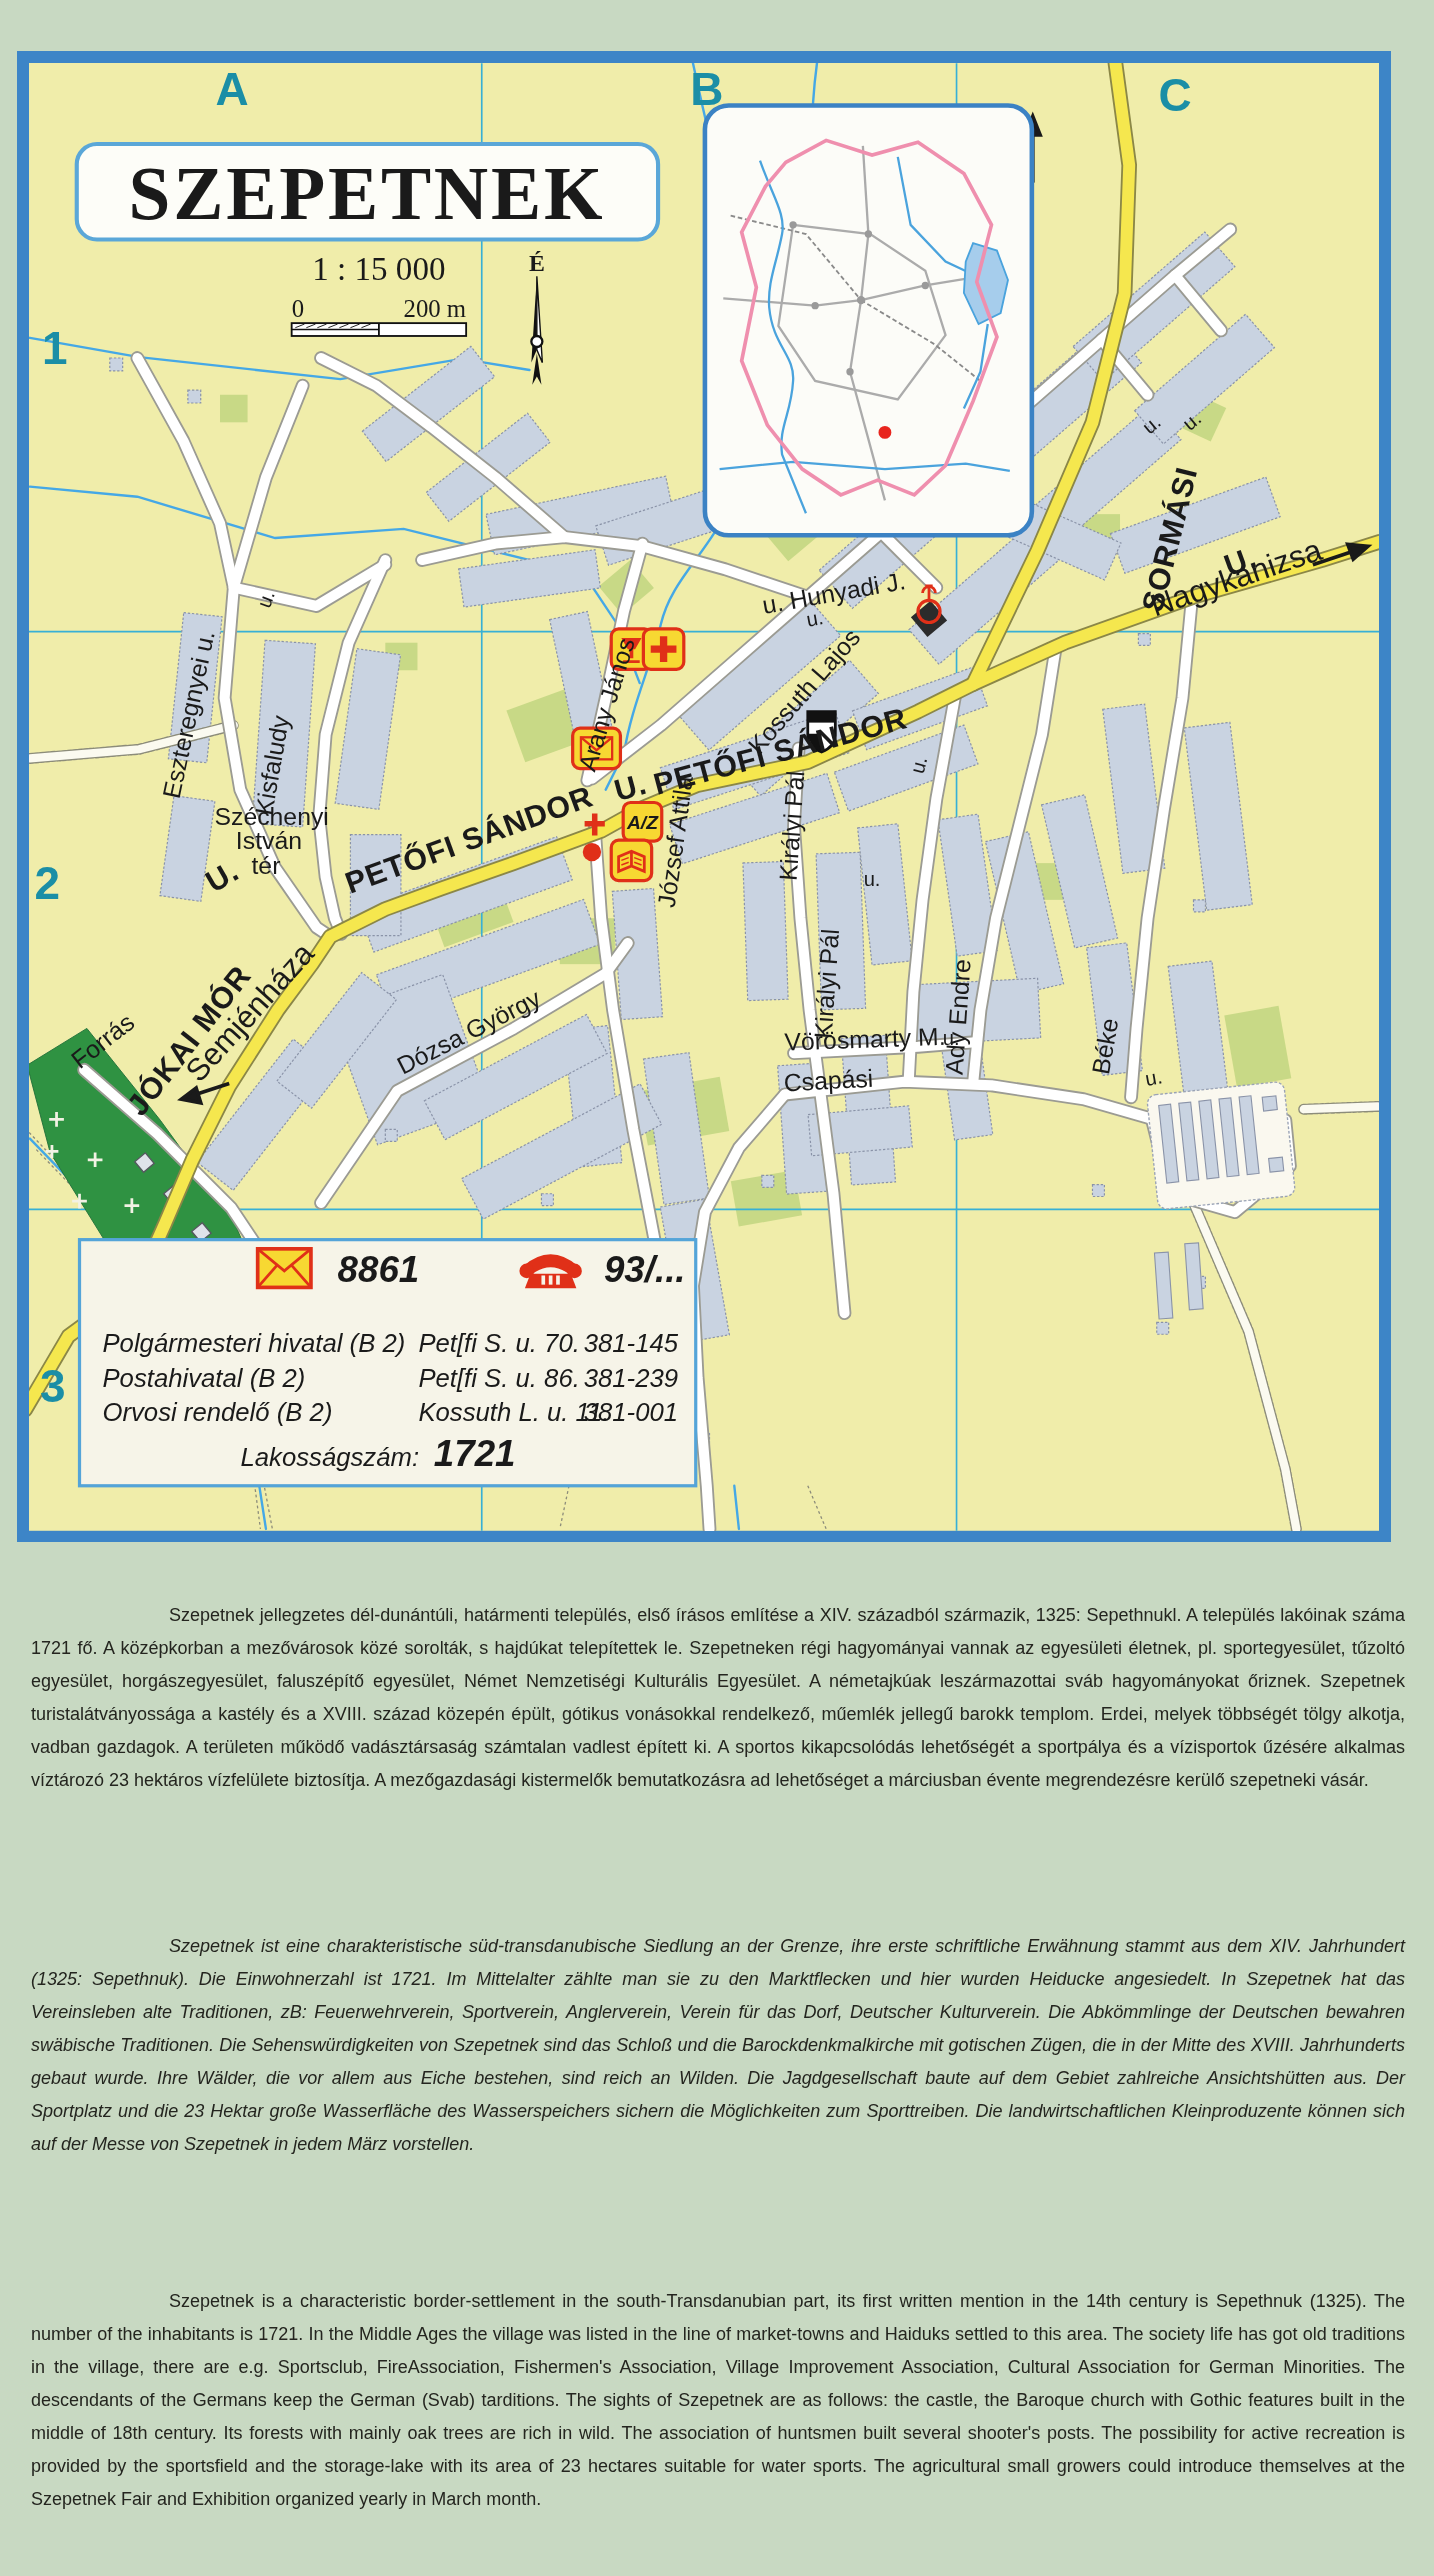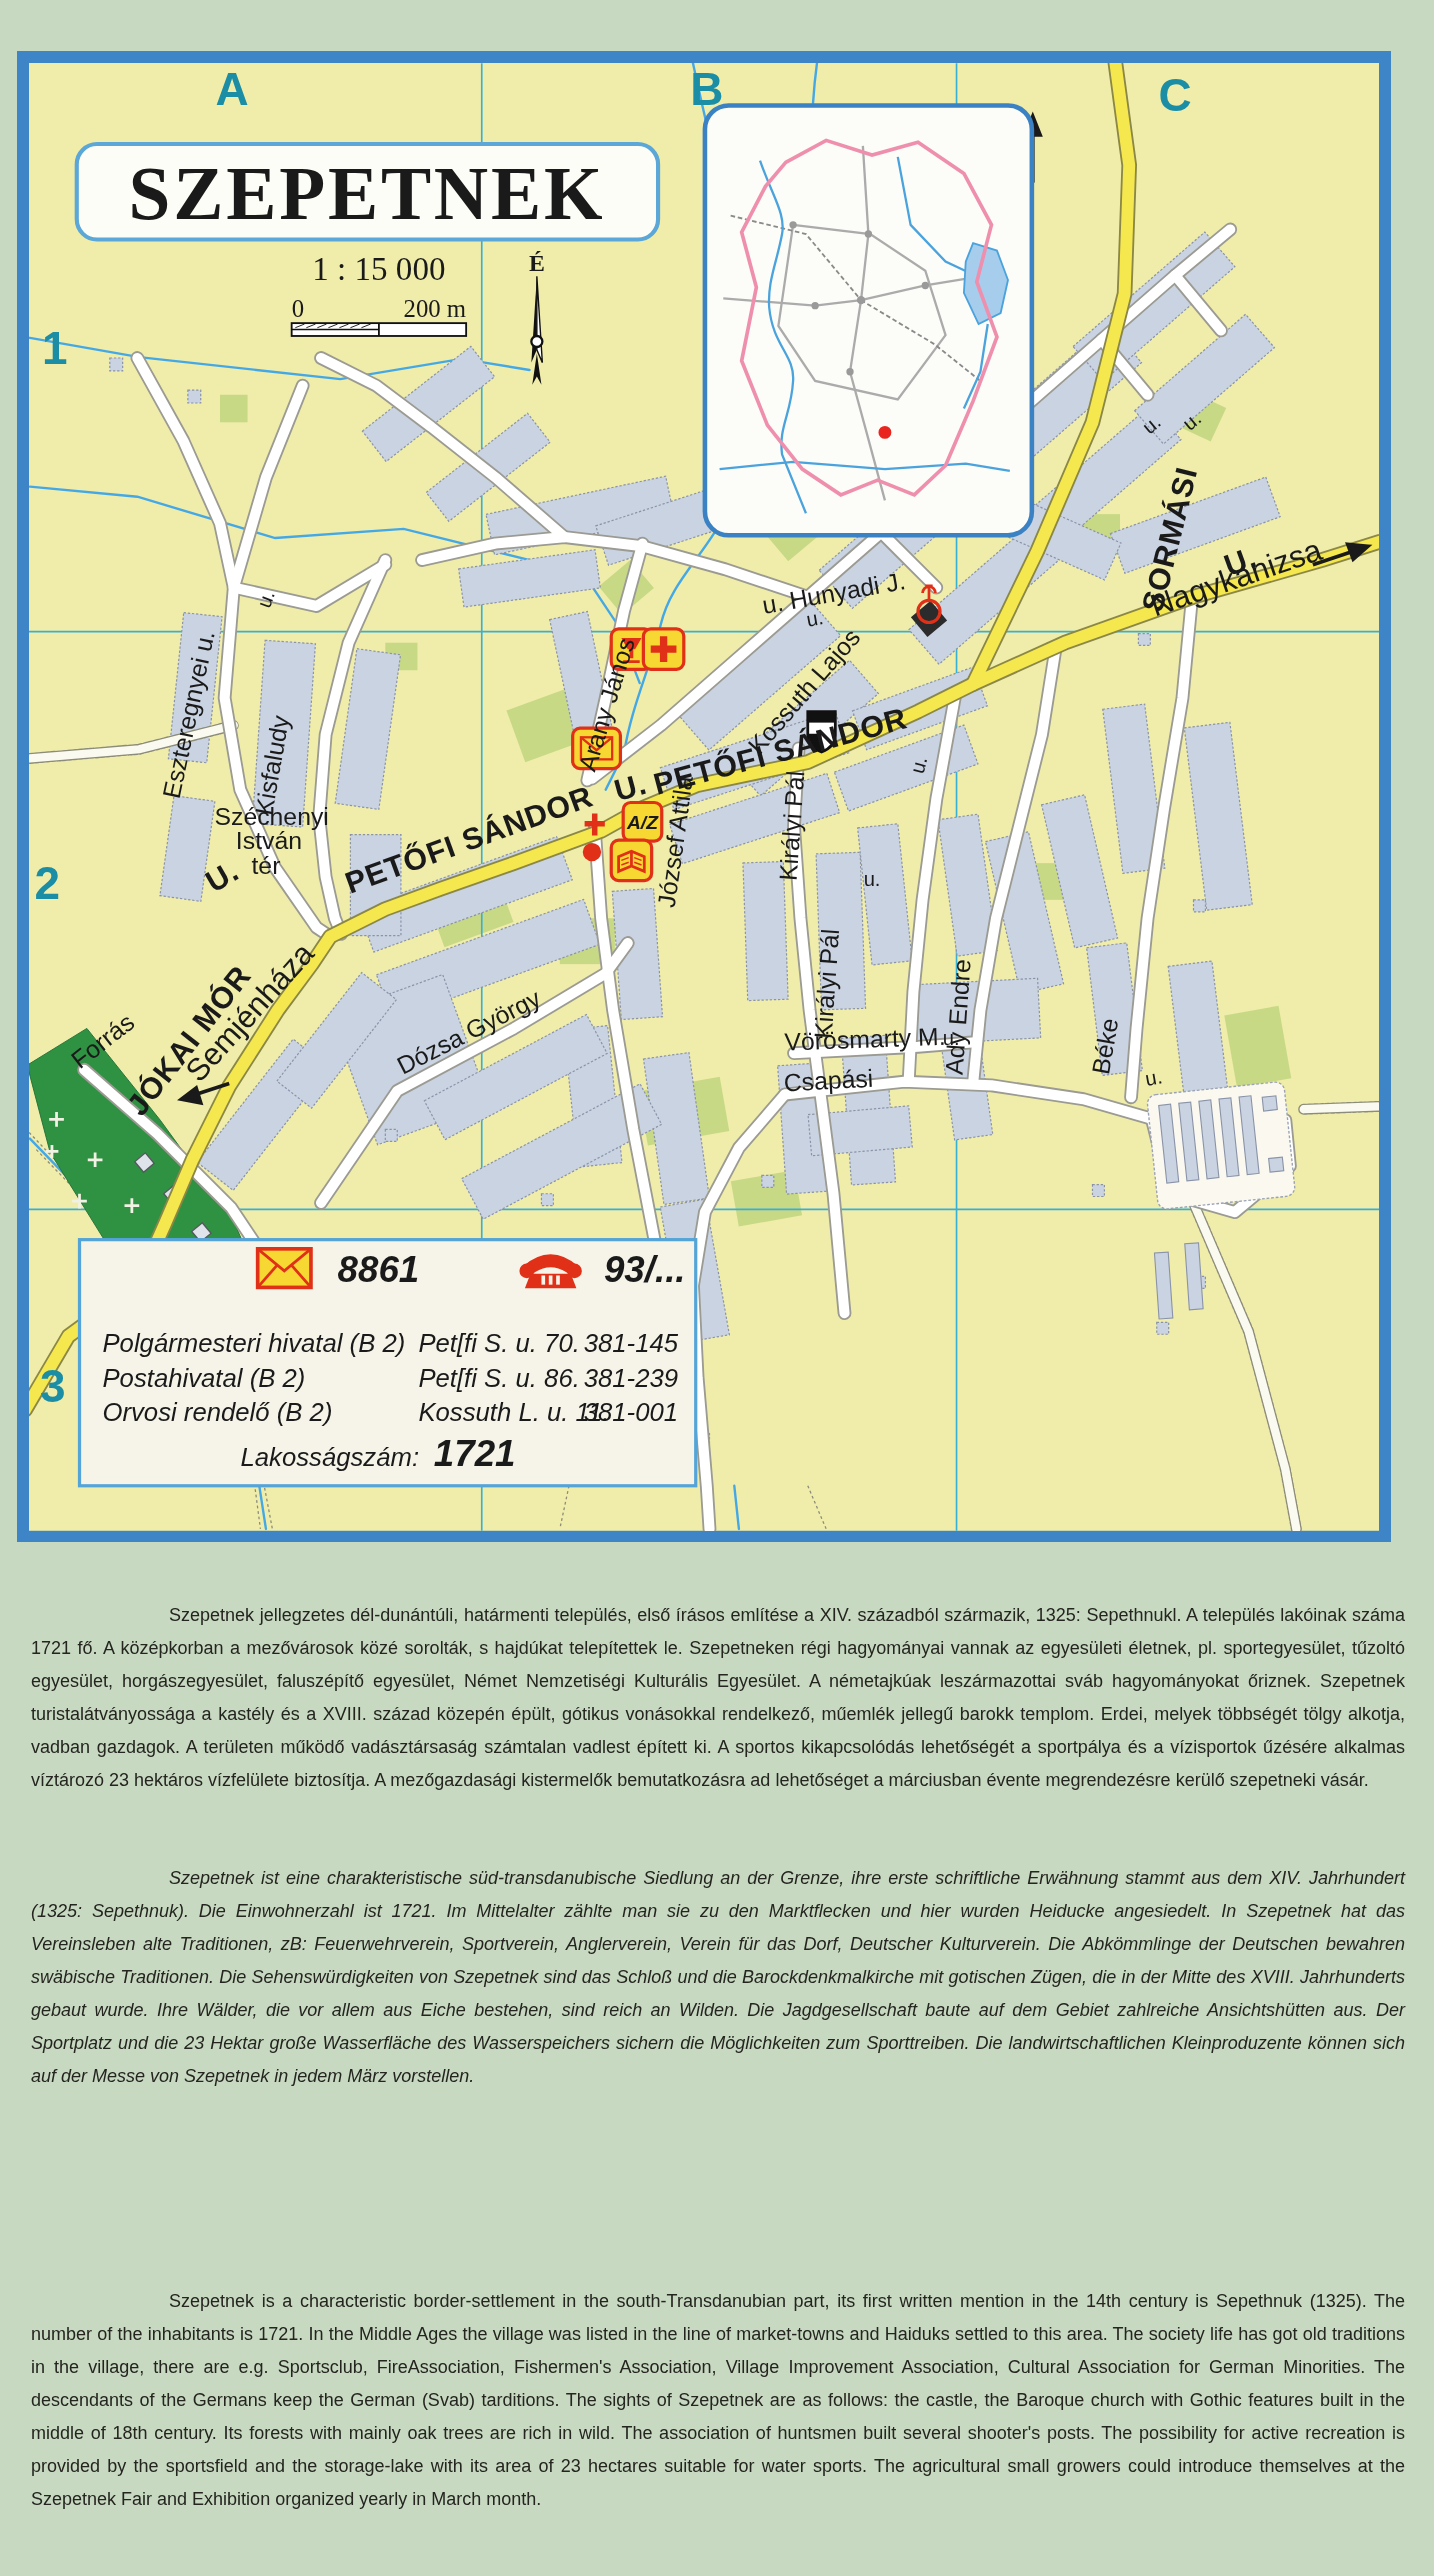--- a/index.html
+++ b/index.html
@@ -4,21 +4,21 @@
 <style>
   html,body{margin:0;padding:0;}
   body{width:1434px;height:2576px;position:relative;background:#c8d9c2;font-family:"Liberation Sans",sans-serif;}
   .map-frame{position:absolute;left:17.4px;top:51px;width:1374px;height:1491px;box-sizing:border-box;
              border:12px solid #3d85c7;background:#f0edaa;}
   .map-frame svg{display:block;}
   .para{position:absolute;left:31px;width:1374px;text-align:justify;color:#24251f;
         font-size:18px;line-height:33px;text-indent:138px;}
   .para.de{font-style:italic;}
   #para-hu{top:1581px;}
-  #para-de{top:1844px;}
+  #para-de{top:1912px;}
   #para-en{top:2267px;}
   text{fill:#1a1a1a;}
   .street{font-family:"Liberation Sans",sans-serif;font-size:27px;}
   .street-small{font-family:"Liberation Sans",sans-serif;font-size:22px;}
   .road-caps{font-family:"Liberation Sans",sans-serif;font-size:33px;font-weight:600;letter-spacing:1px;}
   .direction{font-family:"Liberation Sans",sans-serif;font-size:34px;}
   .gridletter{font-family:"Liberation Sans",sans-serif;font-size:50px;font-weight:bold;fill:#1b8ea6;}
   .legend-it{font-family:"Liberation Sans",sans-serif;font-style:italic;font-size:28px;}
   .legend-big{font-family:"Liberation Sans",sans-serif;font-style:italic;font-weight:bold;font-size:40px;}
 </style>

